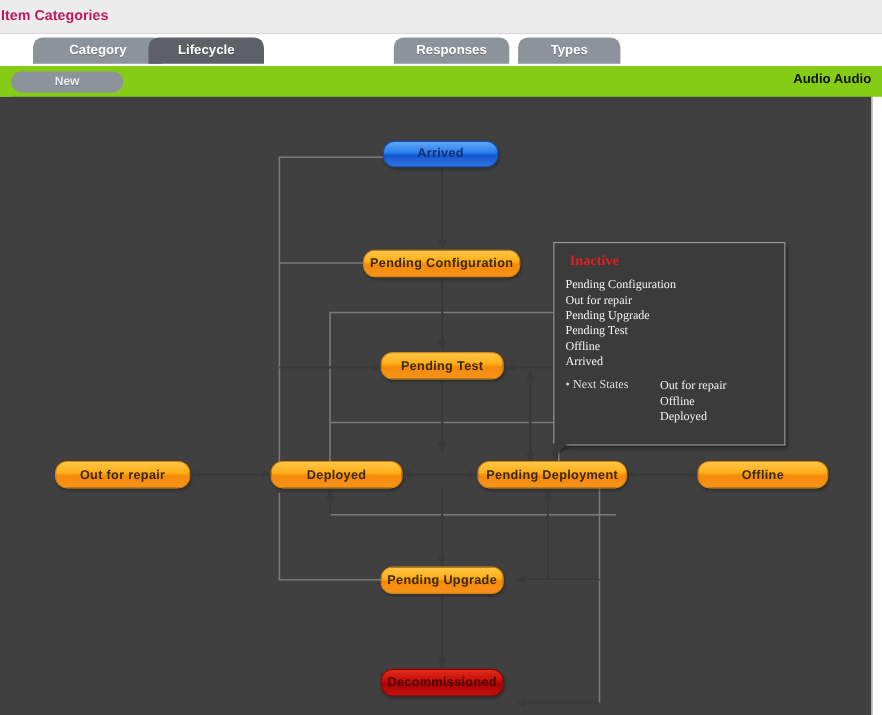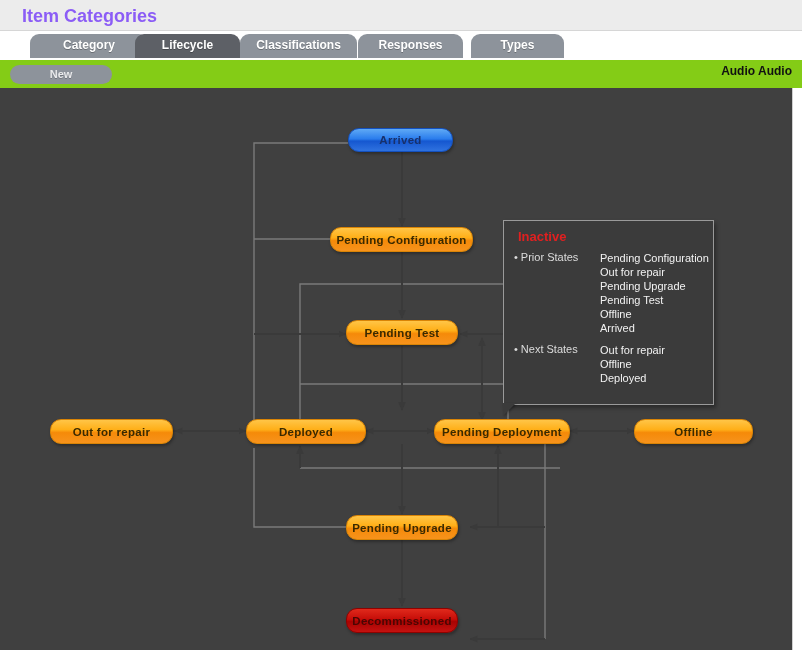--- a/index.html
+++ b/index.html
@@ -12,22 +12,22 @@
   #app{position:relative;width:802px;height:650px;}
 
   
   .titlebar{
     position:absolute;left:0;top:0;width:802px;height:31px;
     background:#ececec;
     border-bottom:1px solid #d6d6d6;
     box-sizing:border-box;
   }
   .titlebar .title{
-    position:absolute;left:22px;top:6px;
-    font-size:18px;font-weight:bold;color:#8b5cf6;
+    position:absolute;left:1px;top:6px;
+    font-size:13px;font-weight:bold;color:#be185d;
     letter-spacing:0px;
   }
 
   
   .tabstrip{
     position:absolute;left:0;top:31px;width:802px;height:27px;
     background:#ffffff;
   }
   .tab{
     position:absolute;top:3px;height:24px;
@@ -105,20 +105,21 @@
 
   
   .tooltip{
     position:absolute;
     background:#3b3b3b;
     border:1px solid #9a9a9a;
     box-shadow:2px 3px 4px rgba(0,0,0,.35);
     padding:8px 2px 10px 10px;
     box-sizing:border-box;
     z-index:40;
+    font-family:Liberation Serif, serif;
   }
   .tooltip .tt-title{
     color:#e02020;font-size:13px;font-weight:bold;
     margin:0 0 7px 4px;
   }
   .tooltip .tt-row{display:flex;margin-bottom:2px;}
   .tooltip .tt-key{
     color:#dcdcdc;font-size:11px;width:86px;flex:0 0 86px;
   }
   .tooltip .tt-vals{color:#f2f2f2;font-size:11px;line-height:14px;}
@@ -137,21 +138,20 @@
 
 <div id="app">
 
   <div class="titlebar">
     <div class="title">Item Categories</div>
   </div>
 
   <div class="tabstrip">
     <div class="tab" style="left:30px;width:118px;">Category</div>
     <div class="tab active" style="left:135px;width:105px;">Lifecycle</div>
-    <div class="tab" style="left:240px;width:117px;">Classifications</div>
     <div class="tab" style="left:358px;width:105px;">Responses</div>
     <div class="tab" style="left:471px;width:93px;">Types</div>
     <div class="underline"></div>
   </div>
 
   <div class="toolbar">
     <div class="btn-new">New</div>
     <div class="category-label">Audio Audio</div>
   </div>
 
@@ -249,23 +249,20 @@
 
     <div class="node orange" style="left:346px;top:427px;width:112px;height:25px;">Pending Upgrade</div>
 
     <div class="node red" style="left:346px;top:520px;width:112px;height:25px;">Decommissioned</div>
 
     <div class="tooltip" style="left:503px;top:132px;width:211px;height:185px;">
       <div class="tt-title">Inactive</div>
 
       <div class="tt-group">
         <div class="tt-row">
-          <div class="tt-key">
-            <span class="bullet">•</span><span>Prior States</span>
-          </div>
           <div class="tt-vals" style="white-space:pre-line;">Pending Configuration
 Out for repair
 Pending Upgrade
 Pending Test
 Offline
 Arrived</div>
         </div>
       </div>
 
       <div class="tt-group">

